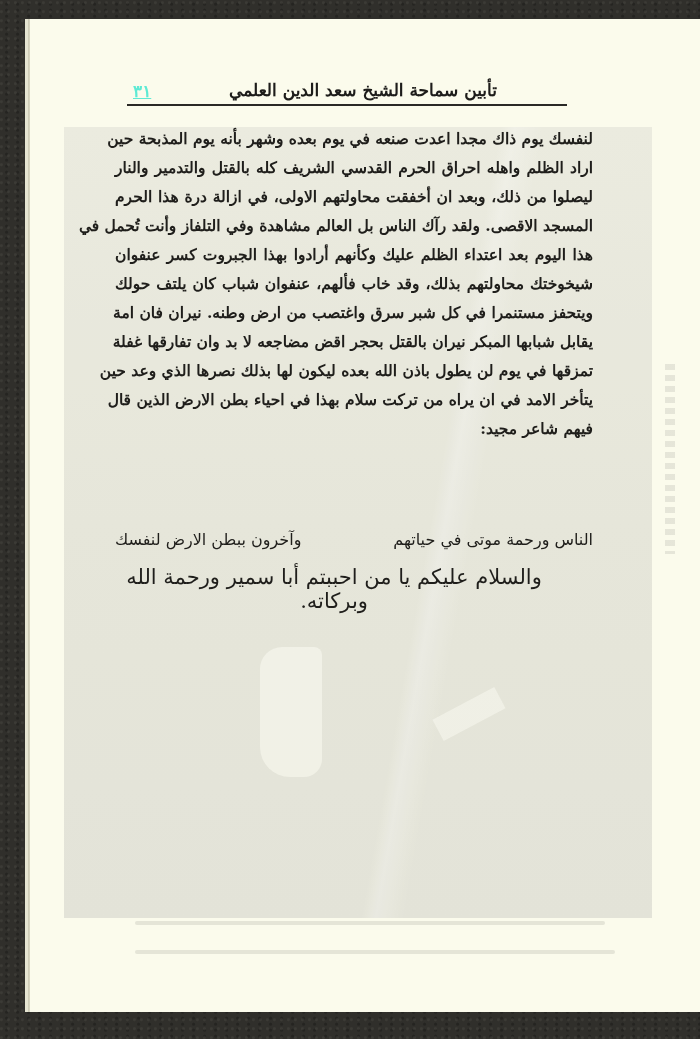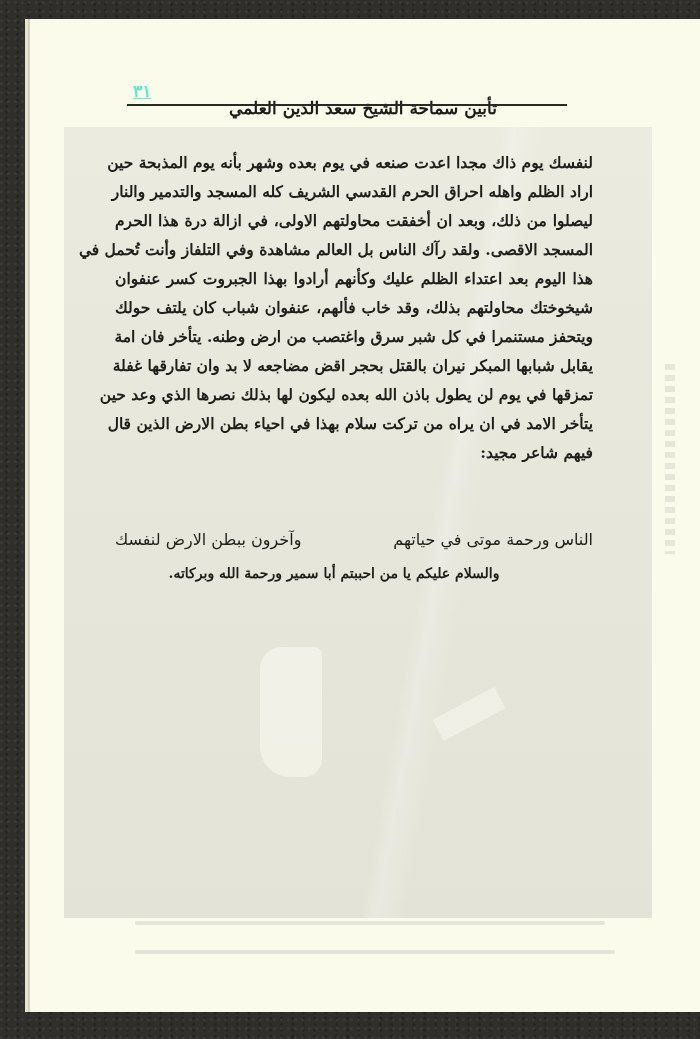--- a/index.html
+++ b/index.html
@@ -86,21 +86,21 @@
       position: absolute;
       left: 127px;
       top: 80px;
       width: 440px;
       height: 26px;
       direction: rtl;
     }
     .header-title {
       position: absolute;
       right: 70px;
-      top: 18px;
+      top: 0;
       font-size: 17px;
       font-weight: bold;
       color: #1d1c1a;
       white-space: nowrap;
     }
     .header-page {
       position: absolute;
       left: 6px;
       top: 1px;
       font-size: 17px;
@@ -120,21 +120,20 @@
     .body-text {
       position: absolute;
       left: 115px;
       top: 124px;
       width: 478px;
       direction: rtl;
       color: #1f1e1b;
       font-size: 15.5px;
       font-weight: bold;
       line-height: 29px;
-      margin-top: 24px;
     }
     .line {
       display: block;
       white-space: nowrap;
       text-align: justify;
       text-align-last: justify;
       height: 29px;
     }
     .line.last {
       text-align-last: right;
@@ -151,22 +150,22 @@
       font-size: 16px;
       color: #1f1e1b;
     }
     .closing {
       position: absolute;
       left: 115px;
       top: 565px;
       width: 478px;
       direction: rtl;
       text-align: center;
-      font-size: 14px;
-      font-weight: bold;
+      font-size: 21px;
+      font-weight: normal;
       color: #1f1e1b;
       padding-right: 40px;
       box-sizing: border-box;
     }
   </style>
 </head>
 <body>
 
 <div class="scan-bg"></div>
 
@@ -183,26 +182,26 @@
 </div>
 
 <div class="header">
   <span class="header-title">تأبين سماحة الشيخ سعد الدين العلمي</span>
   <span class="header-page">٣١</span>
 </div>
 <div class="header-rule"></div>
 
 <div class="body-text">
   <span class="line">لنفسك يوم ذاك مجدا اعدت صنعه في يوم بعده وشهر بأنه يوم المذبحة حين</span>
-  <span class="line">اراد الظلم واهله احراق الحرم القدسي الشريف كله المسجد والتدمير والنار</span>
+  <span class="line">اراد الظلم واهله احراق الحرم القدسي الشريف كله بالقتل والتدمير والنار</span>
   <span class="line">ليصلوا من ذلك، وبعد ان أخفقت محاولتهم الاولى، في ازالة درة هذا الحرم</span>
   <span class="line">المسجد الاقصى. ولقد رآك الناس بل العالم مشاهدة وفي التلفاز وأنت تُحمل في</span>
   <span class="line">هذا اليوم بعد اعتداء الظلم عليك وكأنهم أرادوا بهذا الجبروت كسر عنفوان</span>
   <span class="line">شيخوختك محاولتهم بذلك، وقد خاب فألهم، عنفوان شباب كان يلتف حولك</span>
-  <span class="line">ويتحفز مستنمرا في كل شبر سرق واغتصب من ارض وطنه. يتأخر فان امة</span>
+  <span class="line">ويتحفز مستنمرا في كل شبر سرق واغتصب من ارض وطنه. نيران فان امة</span>
   <span class="line">يقابل شبابها المبكر نيران بالقتل بحجر اقض مضاجعه لا بد وان تفارقها غفلة</span>
   <span class="line">تمزقها في يوم لن يطول باذن الله بعده ليكون لها بذلك نصرها الذي وعد حين</span>
   <span class="line">يتأخر الامد في ان يراه من تركت سلام بهذا في احياء بطن الارض الذين قال</span>
   <span class="line last">فيهم شاعر مجيد:</span>
 </div>
 
 <div class="verse">
   <span>الناس ورحمة موتى في حياتهم</span>
   <span>وآخرون ببطن الارض لنفسك</span>
 </div>

